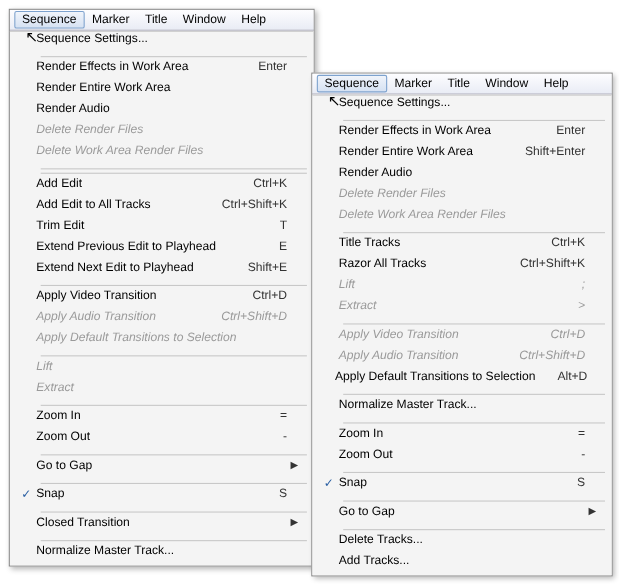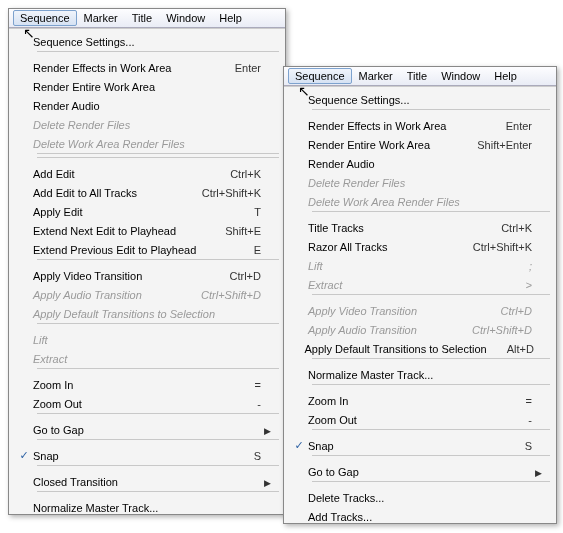--- a/index.html
+++ b/index.html
@@ -45,21 +45,21 @@
     color: #000;
     pointer-events: none;
     z-index: 10;
   }
   .dropdown {
     background: #f4f4f4;
     border-top: 1px solid #ccc;
   }
   .item {
     display: flex;
-    align-items: flex-end;
+    align-items: flex-start;
     height: 19px;
     padding: 0 14px 0 6px;
     cursor: default;
   }
   .item .checkcol {
     width: 18px;
     text-align: center;
     color: #2a5fa3;
     font-size: 11px;
   }
@@ -148,34 +148,34 @@
         <span class="sub"></span>
       </div>
       <div class="item">
         <span class="checkcol"></span>
         <span class="label">Add Edit to All Tracks</span>
         <span class="shortcut">Ctrl+Shift+K</span>
         <span class="sub"></span>
       </div>
       <div class="item">
         <span class="checkcol"></span>
-        <span class="label">Apply Edit</span>
+        <span class="label">Trim Edit</span>
         <span class="shortcut">T</span>
+        <span class="sub"></span>
+      </div>
+      <div class="item">
+        <span class="checkcol"></span>
+        <span class="label">Extend Previous Edit to Playhead</span>
+        <span class="shortcut">E</span>
         <span class="sub"></span>
       </div>
       <div class="item">
         <span class="checkcol"></span>
         <span class="label">Extend Next Edit to Playhead</span>
         <span class="shortcut">Shift+E</span>
-        <span class="sub"></span>
-      </div>
-      <div class="item">
-        <span class="checkcol"></span>
-        <span class="label">Extend Previous Edit to Playhead</span>
-        <span class="shortcut">E</span>
         <span class="sub"></span>
       </div>
       <div class="sep"></div>
       <div class="item">
         <span class="checkcol"></span>
         <span class="label">Apply Video Transition</span>
         <span class="shortcut">Ctrl+D</span>
         <span class="sub"></span>
       </div>
       <div class="item disabled">

